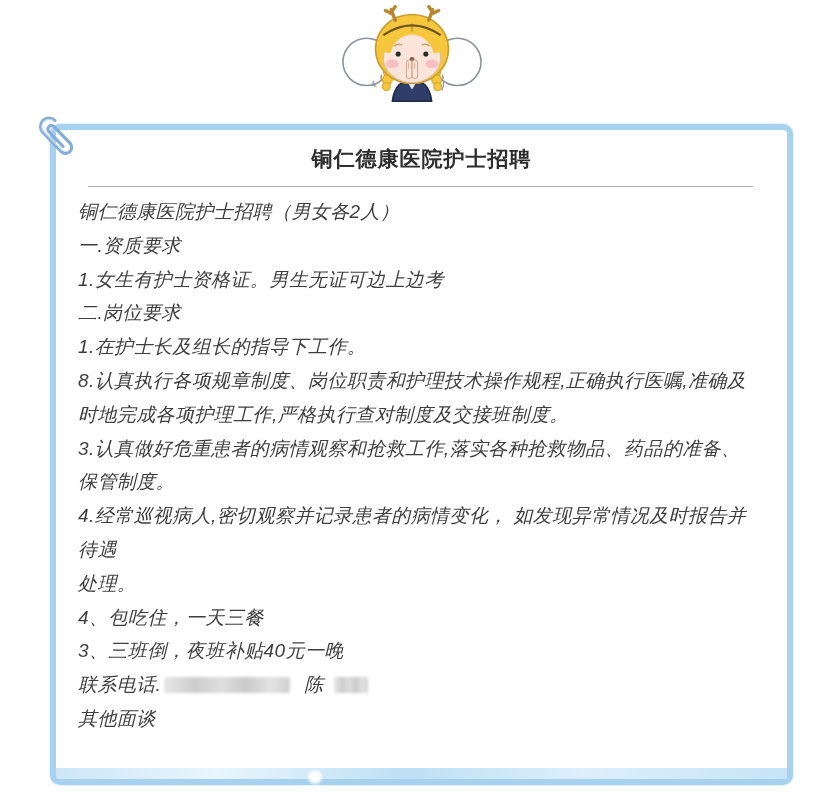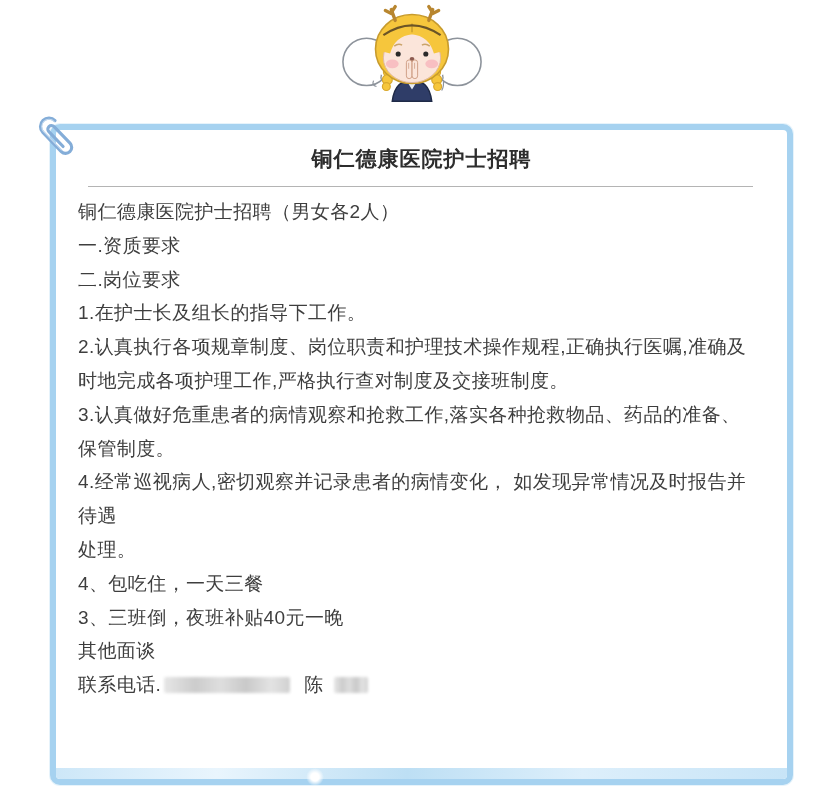--- a/index.html
+++ b/index.html
@@ -17,21 +17,21 @@
   .paperclip{
     position:absolute;left:36px;top:108px;width:46px;height:58px;
     transform:rotate(-44deg);z-index:5;
   }
   .card-title{
     margin:16px 0 0;text-align:center;
     font-size:21px;line-height:26px;font-weight:bold;
     color:#2d2d2d;letter-spacing:1px;
   }
   .divider{height:1px;background:#b4b4b4;margin:14px 34px 0 32px;}
-  .body-text{margin:8px 22px 0 22px;font-size:19px;color:#3e3e3e;}
+  .body-text{margin:8px 22px 0 22px;font-size:19px;color:#3e3e3e;font-style:italic;}
   .row{line-height:33.8px;white-space:nowrap;letter-spacing:0.4px;}
   .contact-row .contact-name{margin-left:14px;}
   .redact{
     display:inline-block;height:16px;border-radius:2px;vertical-align:-2px;
     filter:blur(1.5px);
     background:linear-gradient(90deg,#e6e6e6,#cccccc 25%,#dedede 45%,#c9c9c9 65%,#e3e3e3 85%,#d0d0d0);
   }
   .redact-phone{width:126px;margin-left:3px;}
   .redact-name{width:34px;margin-left:10px;}
   .bottom-band{
@@ -114,34 +114,35 @@
   <path d="M24 12 a6 6 0 0 0 -12 0 v21" fill="none" stroke="#c3d9ef" stroke-width="0.9" stroke-linecap="round"></path>
 </svg>
 
 <div class="card">
   <h1 class="card-title">铜仁德康医院护士招聘</h1>
   <div class="divider"></div>
 
   <div class="body-text">
     <div class="row">铜仁德康医院护士招聘（男女各2人）</div>
     <div class="row">一.资质要求</div>
+    <div class="row">1.女生有护士资格证。男生无证可边上边考</div>
     <div class="row">二.岗位要求</div>
     <div class="row">1.在护士长及组长的指导下工作。</div>
-    <div class="row">2.认真执行各项规章制度、岗位职责和护理技术操作规程,正确执行医嘱,准确及</div>
+    <div class="row">8.认真执行各项规章制度、岗位职责和护理技术操作规程,正确执行医嘱,准确及</div>
     <div class="row">时地完成各项护理工作,严格执行查对制度及交接班制度。</div>
     <div class="row">3.认真做好危重患者的病情观察和抢救工作,落实各种抢救物品、药品的准备、</div>
     <div class="row">保管制度。</div>
     <div class="row">4.经常巡视病人,密切观察并记录患者的病情变化， 如发现异常情况及时报告并</div>
     <div class="row">待遇</div>
     <div class="row">处理。</div>
     <div class="row">4、包吃住，一天三餐</div>
     <div class="row">3、三班倒，夜班补贴40元一晚</div>
-    <div class="row">其他面谈</div>
     <div class="row contact-row">
       <span>联系电话.</span><span class="redact redact-phone"></span><span class="contact-name">陈</span><span class="redact redact-name"></span>
     </div>
+    <div class="row">其他面谈</div>
   </div>
 
   <div class="bottom-band"></div>
 </div>
 
 <div class="sparkle sparkle-1"></div>
 <div class="sparkle sparkle-2"></div>
 
 </body></html>

